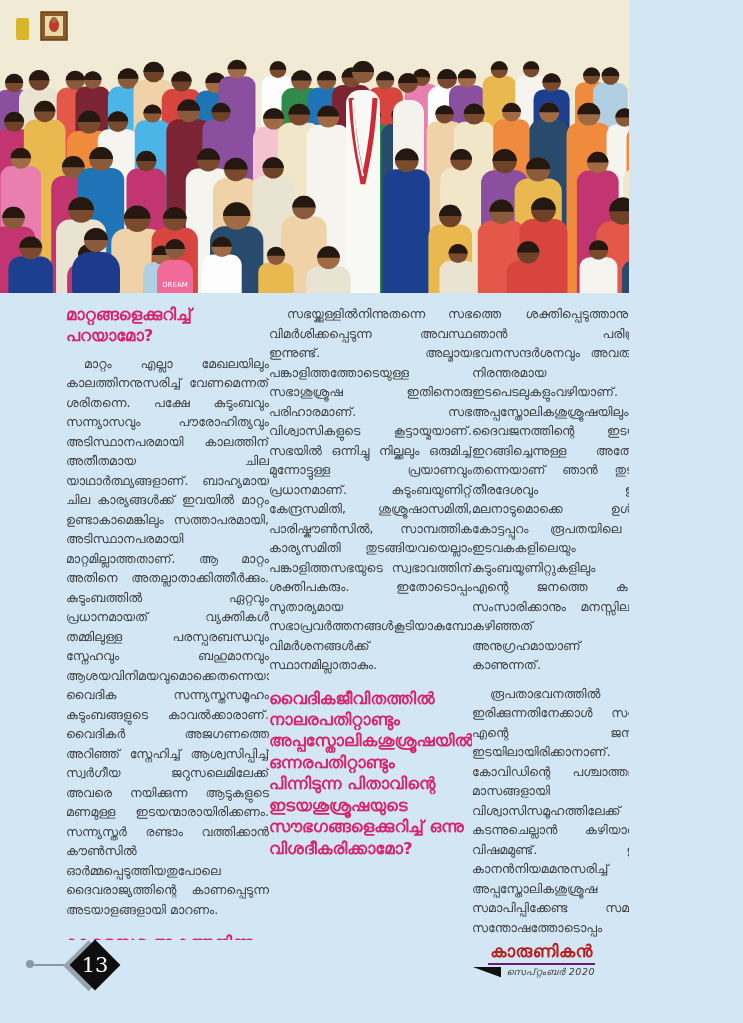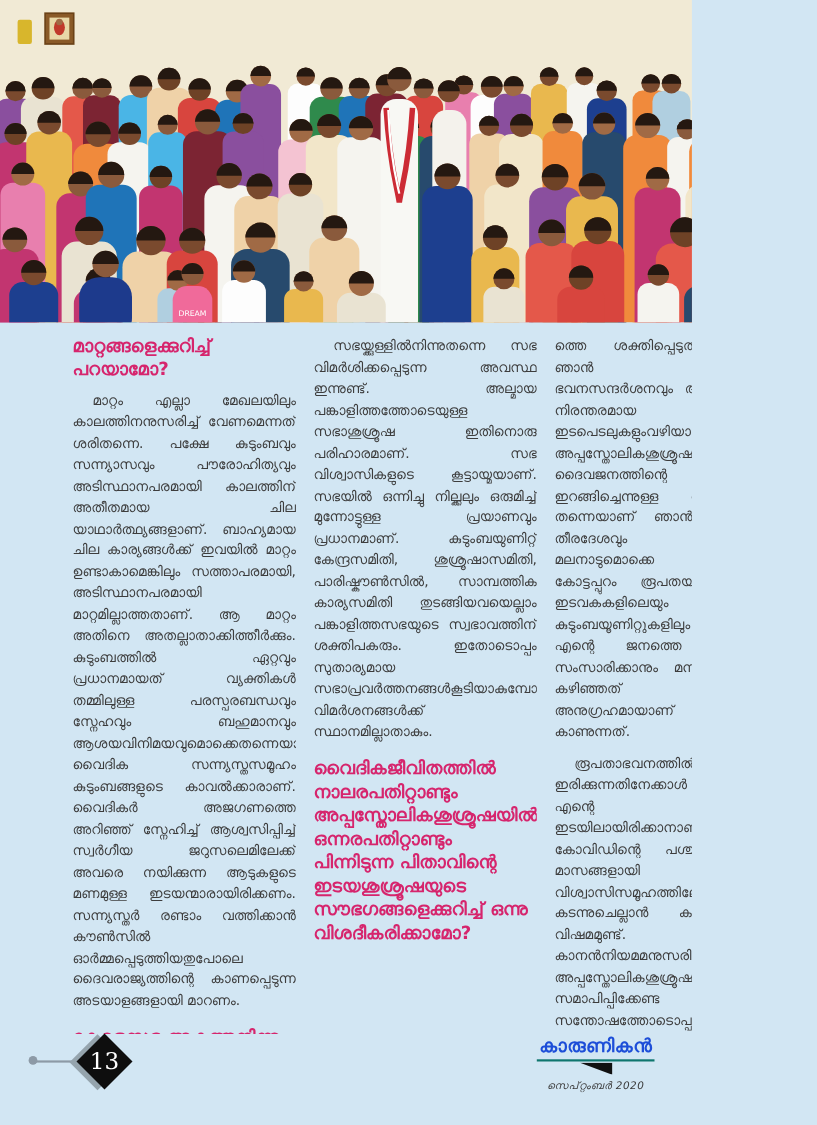--- a/index.html
+++ b/index.html
@@ -11,21 +11,21 @@
   .page{position:relative;width:629px;height:1023px;overflow:hidden;background:#d2e6f3;}
 
   
   .photo{position:absolute;top:0;left:0;width:743px;height:293px;overflow:hidden;}
   .photo svg{display:block;}
 
   
   .content{
     position:absolute;top:293px;left:0;width:743px;height:647px;
     box-sizing:border-box;padding:11px 22px 0 66px;
-    display:flex;gap:16px;
+    display:flex;
   }
   .col{
     width:203px;flex:0 0 203px;overflow:hidden;
     text-align:justify;font-size:12.5px;line-height:1.56;color:#3d3d3d;
   }
   .col p{margin:0 0 9px;text-indent:18px;}
   .col p.cont{text-indent:0;}
   h3.question{
     color:#d6256d;font-size:16.5px;line-height:1.3;font-weight:700;
     margin:0 0 7px;text-align:left;
@@ -40,24 +40,24 @@
     background:#0e0e0e;transform:rotate(45deg);
     box-shadow:-4px 5px 0 #95a4ad;
   }
   .page-num{
     position:absolute;left:77px;top:947px;width:36px;height:36px;
     display:flex;align-items:center;justify-content:center;
     color:#ffffff;font-family:"DejaVu Serif","Liberation Serif",serif;font-size:21px;
   }
   .footer-right{position:absolute;right:34px;top:941px;text-align:right;}
   .mag-name{
-    display:inline-block;font-size:17px;font-weight:700;color:#1d4ed8;
-    border-bottom:2px solid #0f766e;padding:0 2px 2px 2px;letter-spacing:.5px;
-  }
-  .issue-row{display:flex;align-items:center;justify-content:flex-end;gap:5px;margin-top:1px;flex-direction:column;}
+    display:inline-block;font-size:17px;font-weight:700;color:#b91c1c;
+    border-bottom:2px solid #701a75;padding:0 2px 2px 2px;letter-spacing:.5px;
+  }
+  .issue-row{display:flex;align-items:center;justify-content:flex-end;gap:5px;margin-top:1px;}
   .issue-triangle{width:30px;height:11px;background:#111;
     clip-path:polygon(0 0,100% 0,100% 100%);}
   .issue-date{font-size:9.5px;color:#3a3a3a;font-style:italic;letter-spacing:.5px;}
 </style>
 </head>
 <body>
 
 <div class="page">
 
   <div class="photo">

